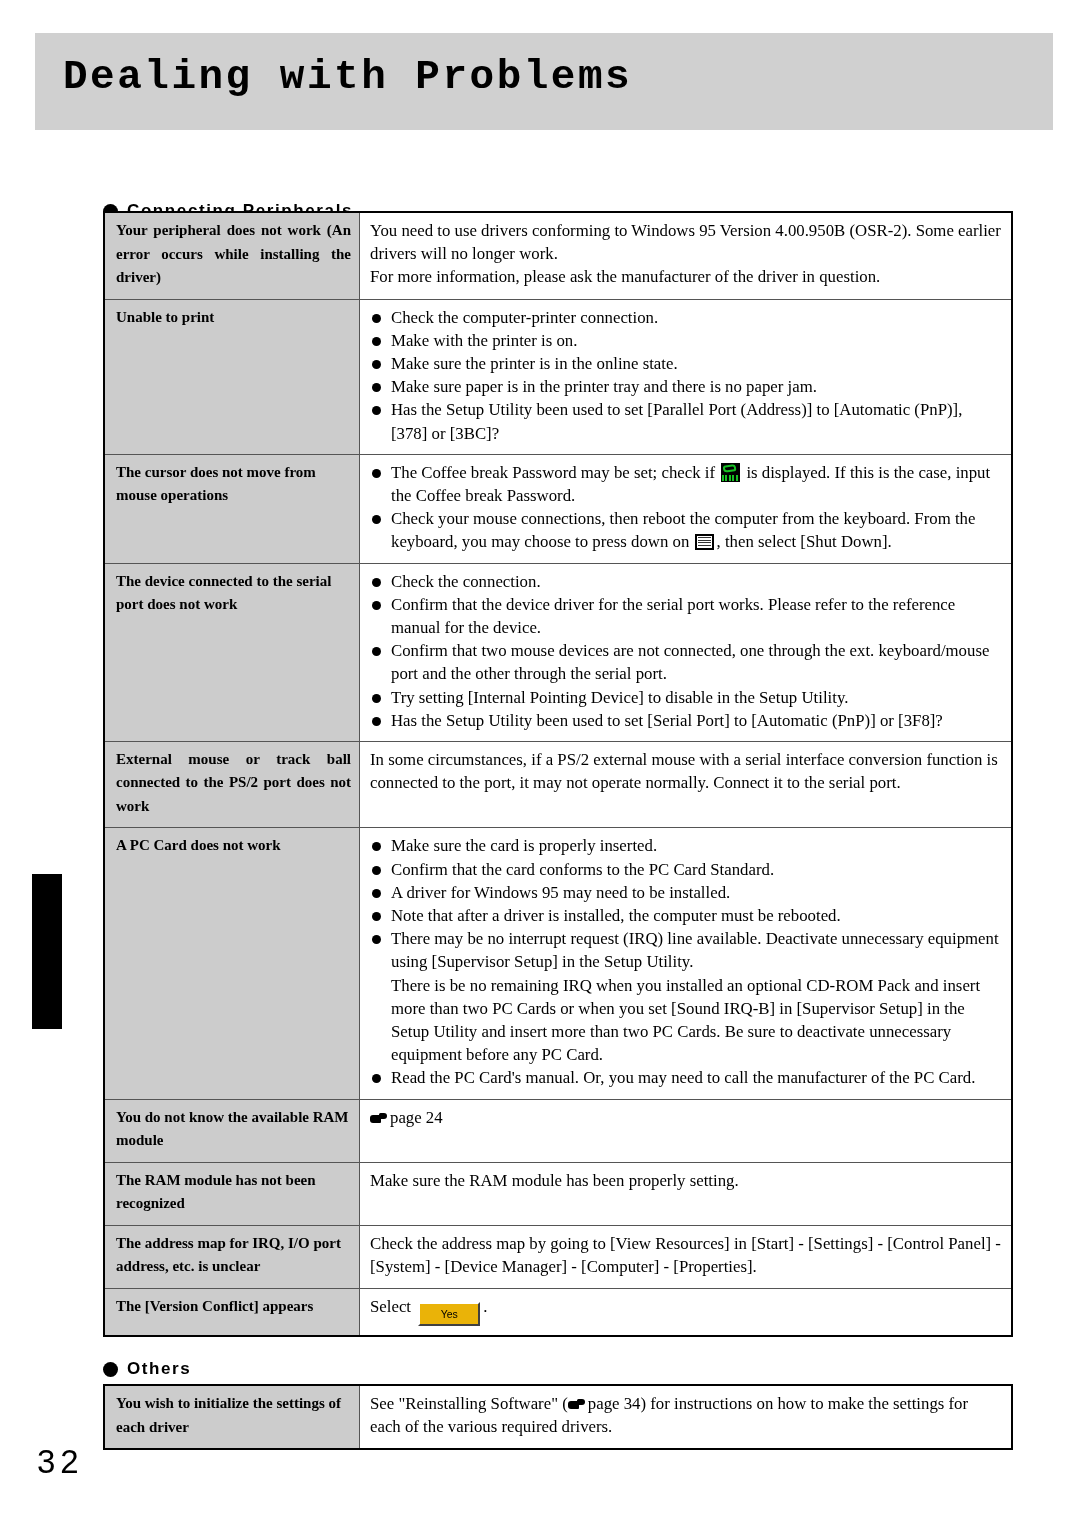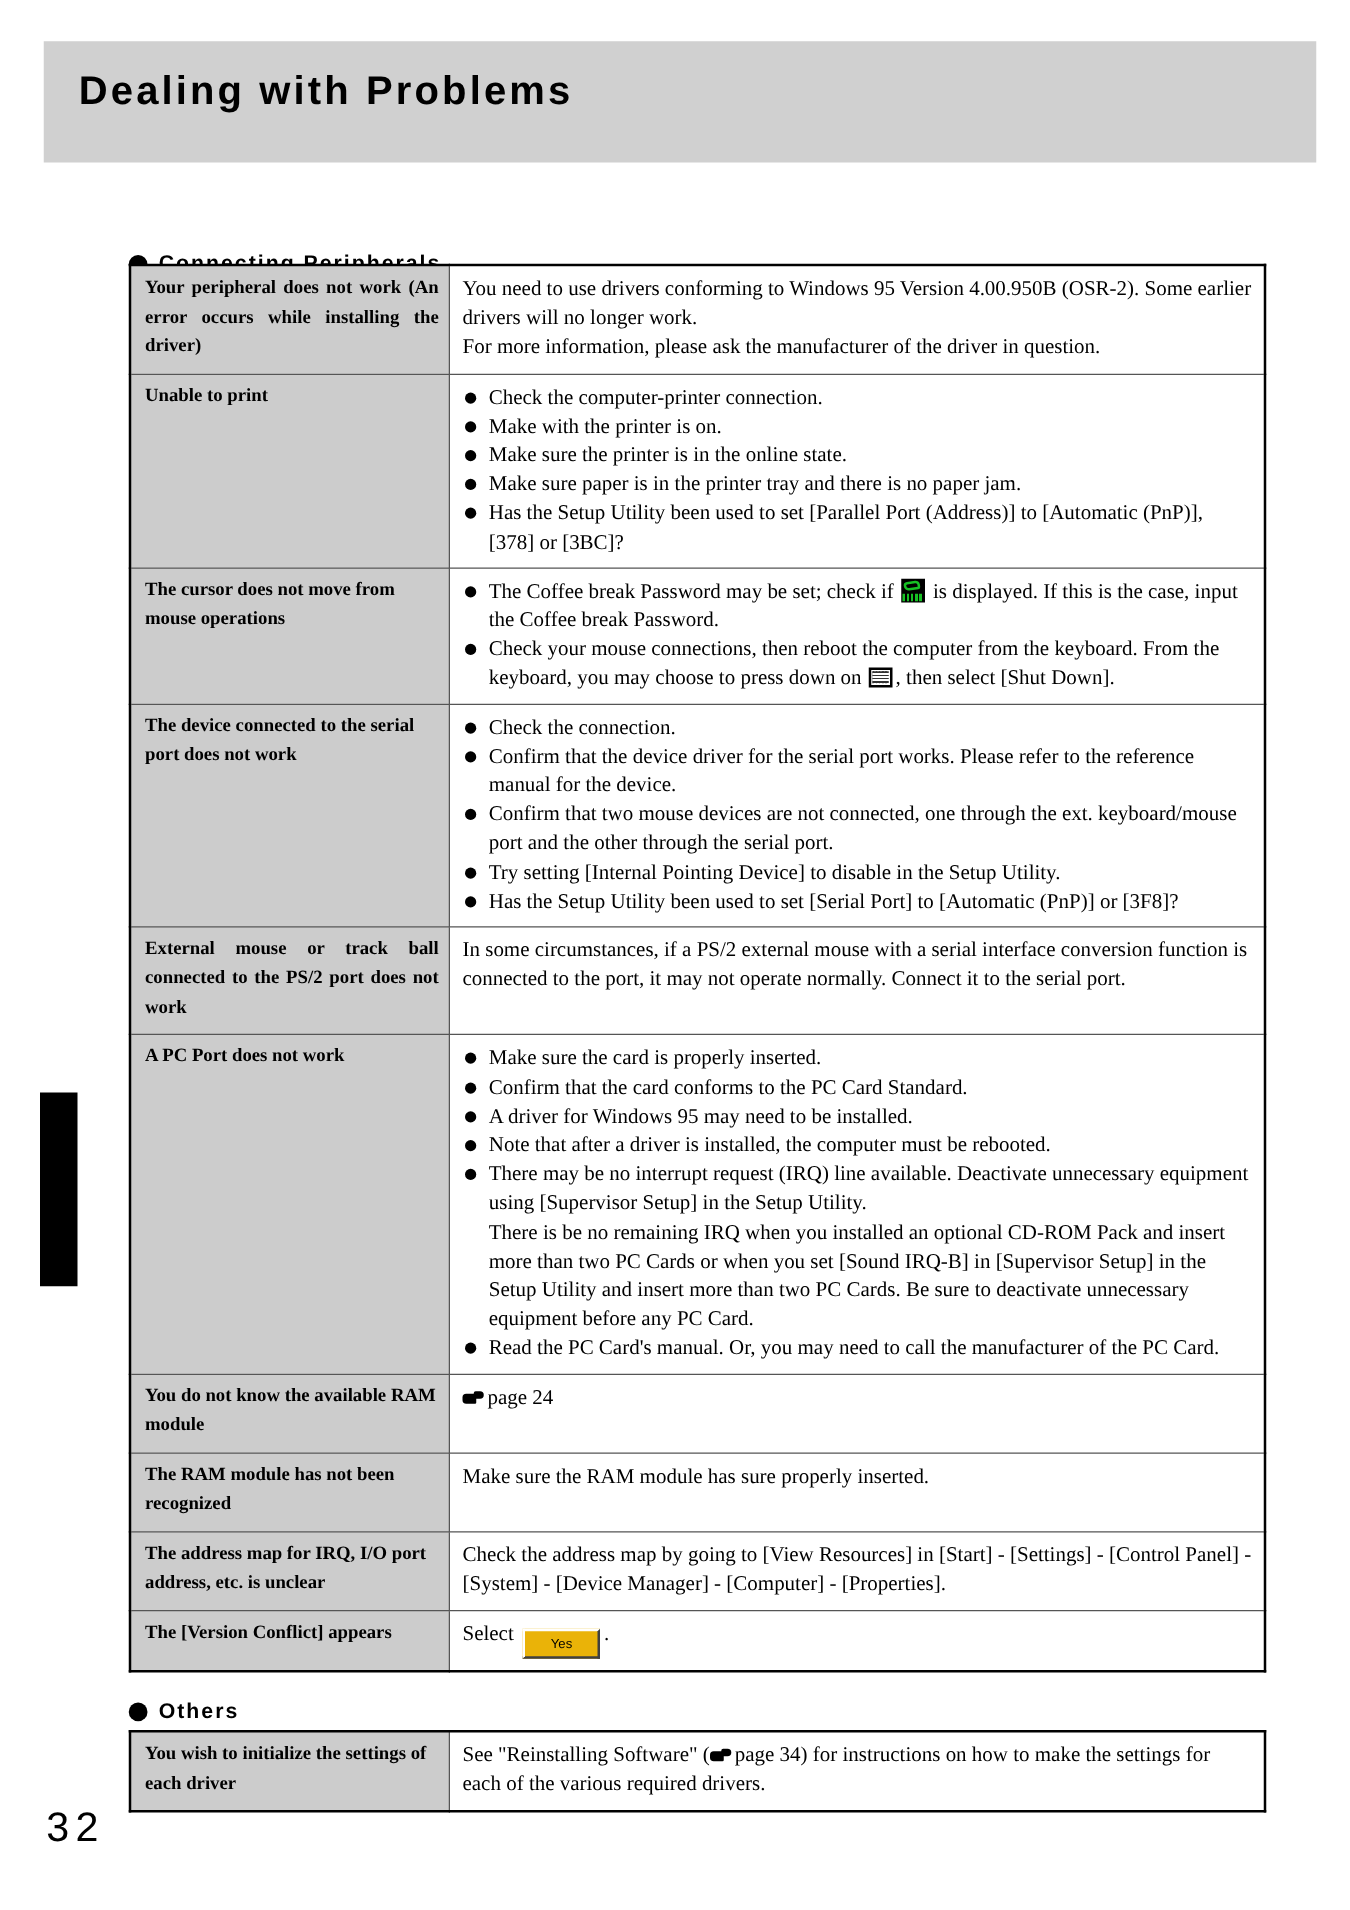--- a/index.html
+++ b/index.html
@@ -23,23 +23,23 @@
     top: 33px;
     width: 1018px;
     height: 97px;
     background: #d0d0d0;
     box-sizing: border-box;
   }
   #page-title {
     position: absolute;
     left: 63px;
     top: 54px;
-    font-family: Liberation Sans, sans-serif;
+    font-family: Liberation Mono, monospace;
     font-weight: bold;
-    font-size: 32px;
+    font-size: 41px;
     letter-spacing: 2.5px;
     color: #000000;
     white-space: nowrap;
   }
 
   
   #index-tab {
     position: absolute;
     left: 32px;
     top: 874px;
@@ -296,21 +296,21 @@
           <div class="bl">Has the Setup Utility been used to set [Serial Port] to [Automatic (PnP)] or [3F8]?</div>
         </td>
       </tr>
       <tr>
         <td class="sym justify">External mouse or track ball connected to the PS/2 port does not work</td>
         <td class="sol">
           <div class="p">In some circumstances, if a PS/2 external mouse with a serial interface conversion function is connected to the port, it may not operate normally. Connect it to the serial port.</div>
         </td>
       </tr>
       <tr>
-        <td class="sym">A PC Port does not work</td>
+        <td class="sym">A PC Card does not work</td>
         <td class="sol">
           <div class="bl">
             <span class="cont">Make sure the card is properly inserted.</span>
           </div>
           <div class="bl">
             <span class="cont">Confirm that the card conforms to the PC Card Standard.</span>
           </div>
           <div class="bl">
             <span class="cont">A driver for Windows 95 may need to be installed.</span>
           </div>
@@ -328,21 +328,21 @@
       </tr>
       <tr>
         <td class="sym">You do not know the available RAM module</td>
         <td class="sol">
           <div class="p"><span class="hand-icon"></span><span>page 24</span></div>
         </td>
       </tr>
       <tr>
         <td class="sym">The RAM module has not been recognized</td>
         <td class="sol">
-          <div class="p">Make sure the RAM module has sure properly inserted.</div>
+          <div class="p">Make sure the RAM module has been properly setting.</div>
         </td>
       </tr>
       <tr>
         <td class="sym">The address map for IRQ, I/O port address, etc. is unclear</td>
         <td class="sol">
           <div class="p">Check the address map by going to [View Resources] in [Start] - [Settings] - [Control Panel] - [System] - [Device Manager] - [Computer] - [Properties].</div>
         </td>
       </tr>
       <tr>
         <td class="sym">The [Version Conflict] appears</td>

